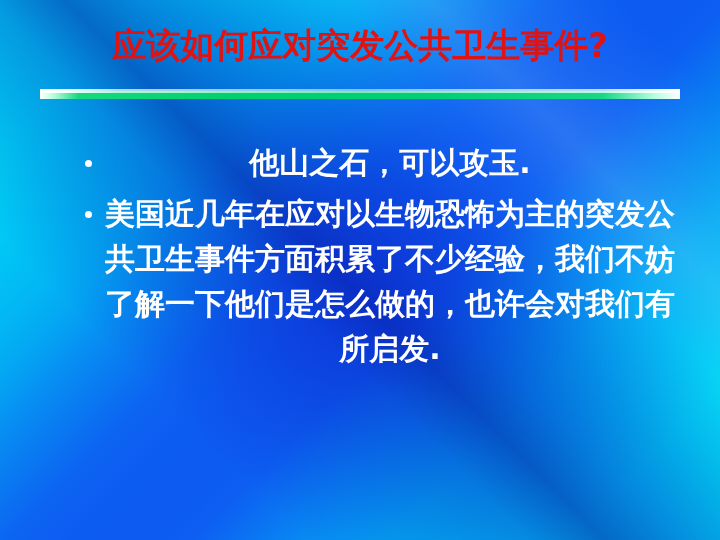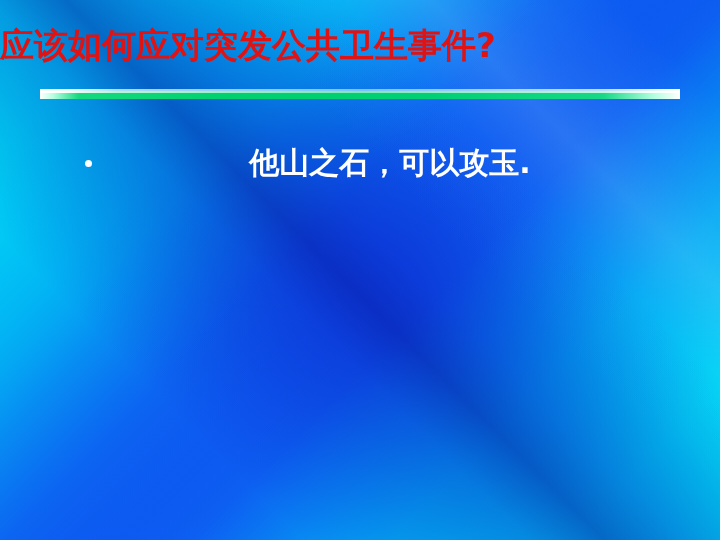--- a/index.html
+++ b/index.html
@@ -66,21 +66,21 @@
   
   .content {
     position: absolute;
     inset: 0;
   }
   #title {
     position: absolute;
     left: 0;
     top: 24px;
     width: 720px;
-    text-align: left;
+    text-align: center;
     color: #e01212;
     font-size: 34px;
     font-weight: bold;
     letter-spacing: 0px;
     line-height: 42px;
     white-space: nowrap;
   }
   #divider {
     position: absolute;
     left: 40px;
@@ -166,17 +166,21 @@
       <div class="gloss"></div>
     </div>
 
     <div id="body">
 
       <div class="bullet">
         <span class="dot"></span>
         <span class="txt">他山之石，可以攻玉.</span>
       </div>
 
+      <div class="bullet">
+        <span class="dot"></span>
+        <span class="txt">美国近几年在应对以生物恐怖为主的突发公共卫生事件方面积累了不少经验，我们不妨了解一下他们是怎么做的，也许会对我们有所启发.</span>
+      </div>
 
     </div>
 
   </div>
 </div>
 
 </body></html>

